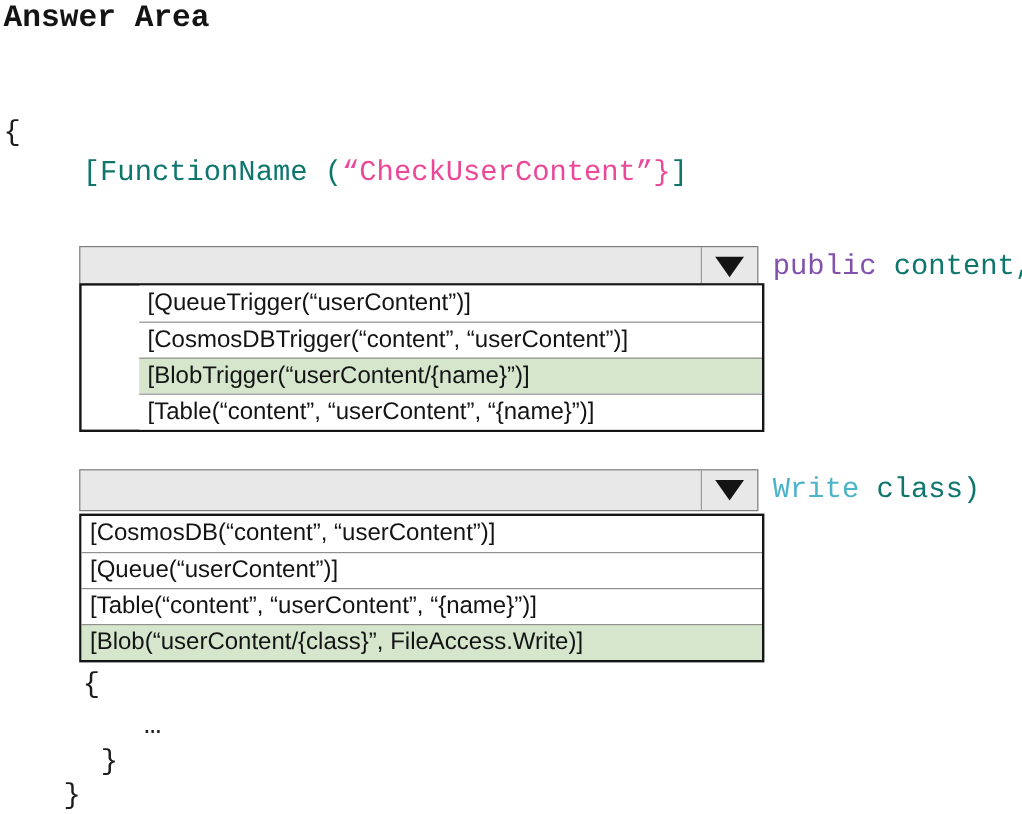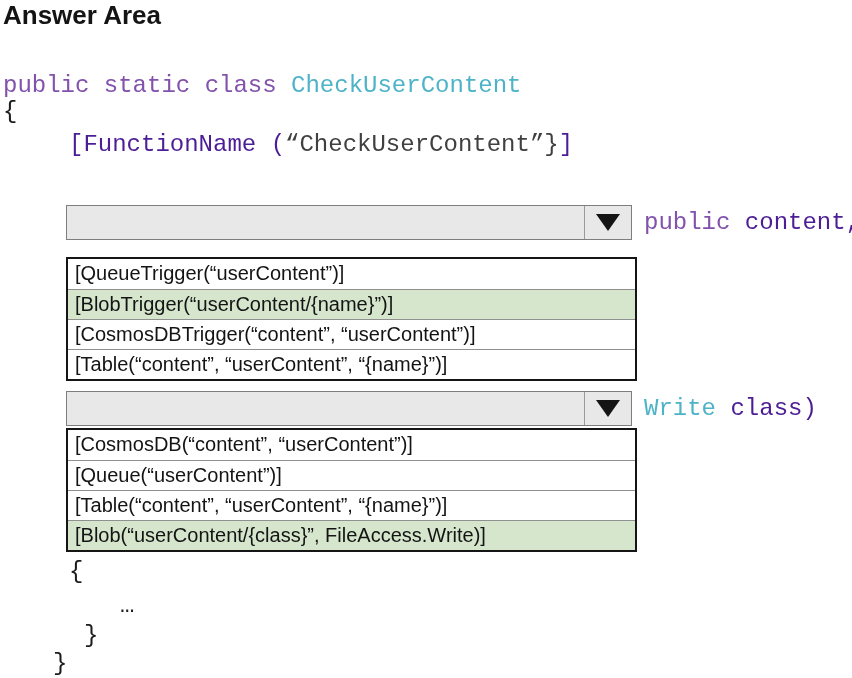--- a/index.html
+++ b/index.html
@@ -2,32 +2,32 @@
 <html><head>
 <meta charset="utf-8">
 <style>
   html,body{margin:0;padding:0;background:#ffffff;}
   .stage{
     position:relative;width:852px;height:678px;background:#ffffff;
     overflow:hidden;font-family:"Liberation Sans",sans-serif;
   }
   .title{
     position:absolute;left:3px;top:0px;
-    font-family:Liberation Sans, sans-serif;
+    font-family:Liberation Mono, monospace;
     font-size:26px;font-weight:bold;color:#141414;letter-spacing:0px;
   }
   .code{
     position:absolute;
     font-family:"Liberation Mono","DejaVu Sans Mono",monospace;
     font-size:24px;line-height:28px;color:#1c1c1c;white-space:pre;
   }
   .kw{color:#8252ad;}
   .type{color:#4db3c8;}
-  .str{color:#404040;}
-  .blk{color:#4c1d95;}
+  .str{color:#ec4899;}
+  .blk{color:#0f766e;}
 
   .select{
     position:absolute;left:66px;width:566px;height:35px;
     background:#e8e8e8;border:1px solid #7e7e7e;box-sizing:border-box;
   }
   .arrow-btn{
     position:absolute;top:0;right:0;bottom:0;width:46px;
     border-left:1px solid #9a9a9a;
     display:flex;align-items:center;justify-content:center;
   }
@@ -49,38 +49,37 @@
   .opt:not(:first-child){border-top:1px solid #909090;}
   .opt.selected{background:#d5e6cd;}
 </style>
 </head>
 <body>
 
 <div class="stage">
 
   <div class="title">Answer Area</div>
 
-  <div class="code" style="left:3px;top:72px;"><span class="kw">public static class </span><span class="type">CheckUserContent</span></div>
 
   <div class="code" style="left:3px;top:98px;">{</div>
 
   <div class="code" style="left:69px;top:131px;"><span class="blk">[FunctionName (</span><span class="str">“CheckUserContent”</span><span class="str">}</span><span class="blk">]</span></div>
 
 
   <div class="select" style="top:205px;">
     <div class="arrow-btn">
       <div class="tri"></div>
     </div>
   </div>
   <div class="code" style="left:644px;top:209px;"><span class="kw">public</span><span class="blk"> content,</span></div>
 
-  <div class="listbox" style="top:257px;">
+  <div class="listbox" style="top:236px;padding-left:48px;">
     <div class="opt">[QueueTrigger(“userContent”)]</div>
+    <div class="opt">[CosmosDBTrigger(“content”, “userContent”)]</div>
     <div class="opt selected">[BlobTrigger(“userContent/{name}”)]</div>
-    <div class="opt">[CosmosDBTrigger(“content”, “userContent”)]</div>
     <div class="opt">[Table(“content”, “userContent”, “{name}”)]</div>
   </div>
 
   <div class="select" style="top:391px;">
     <div class="arrow-btn">
       <div class="tri"></div>
     </div>
   </div>
   <div class="code" style="left:644px;top:395px;"><span class="type">Write</span><span class="blk"> class)</span></div>
 

